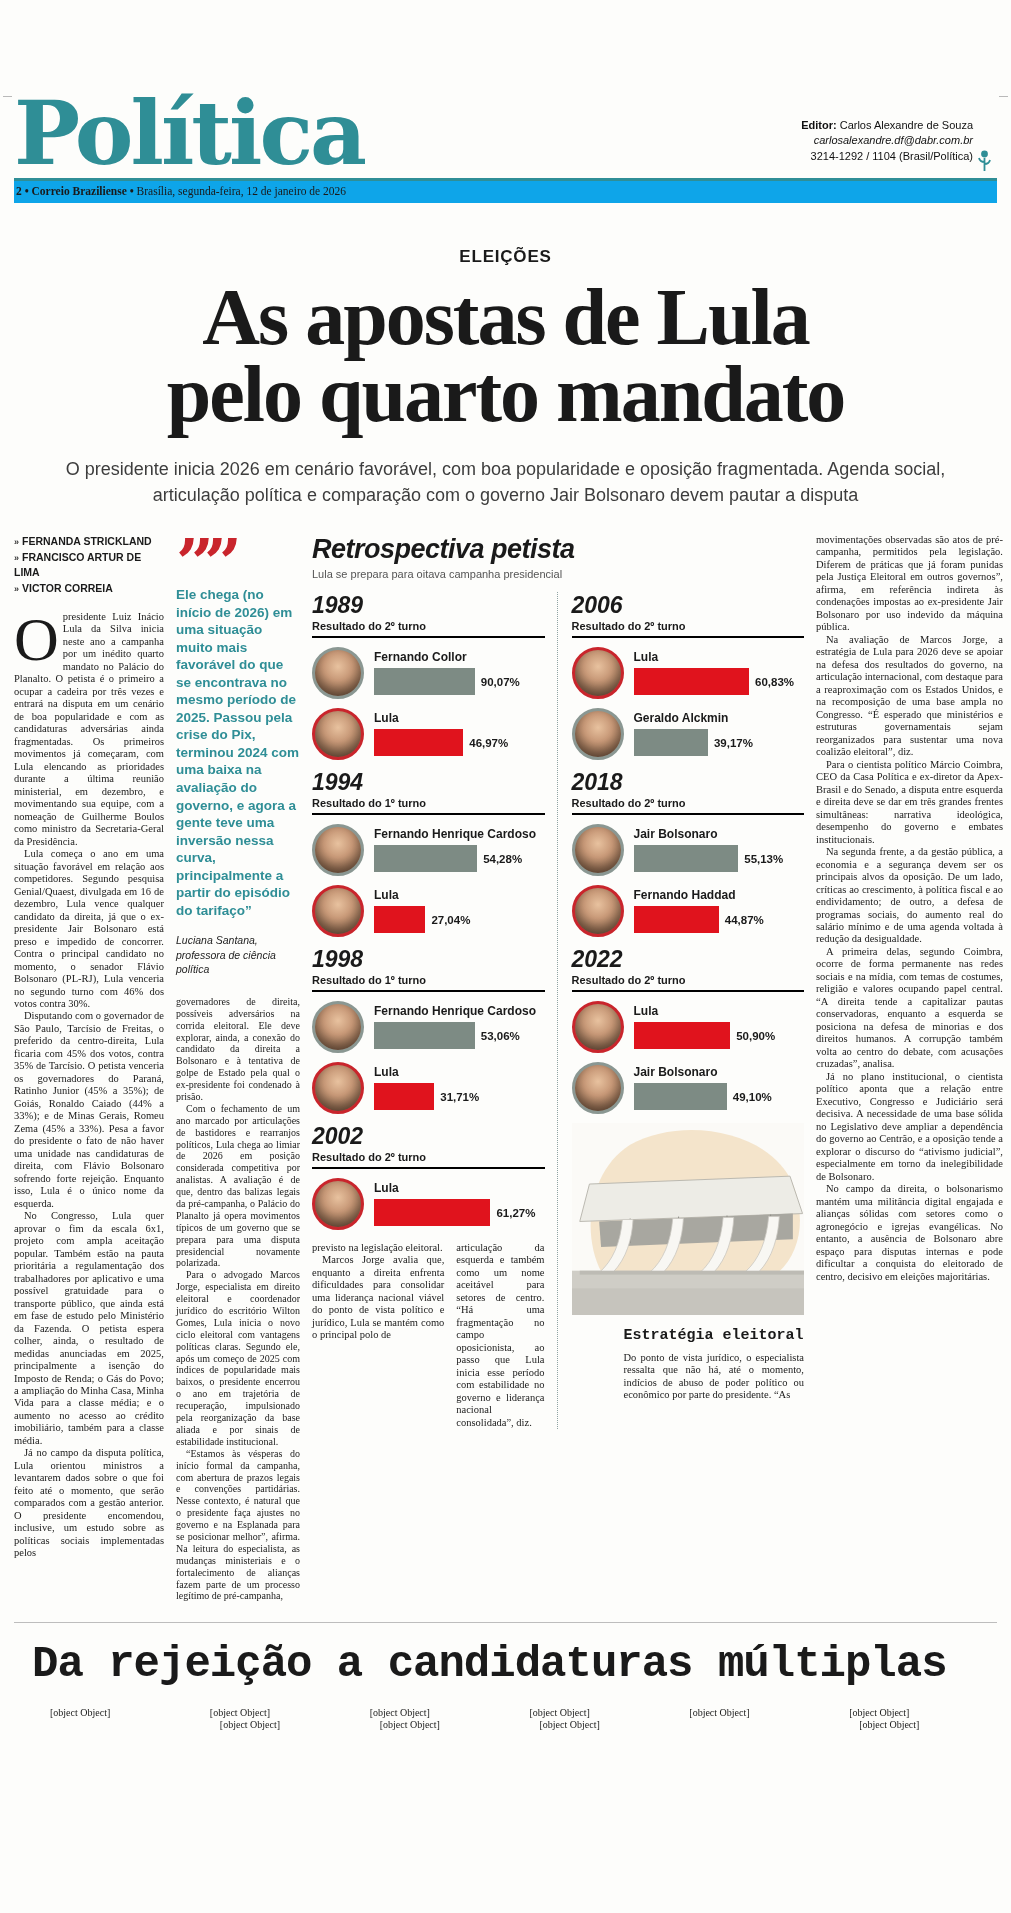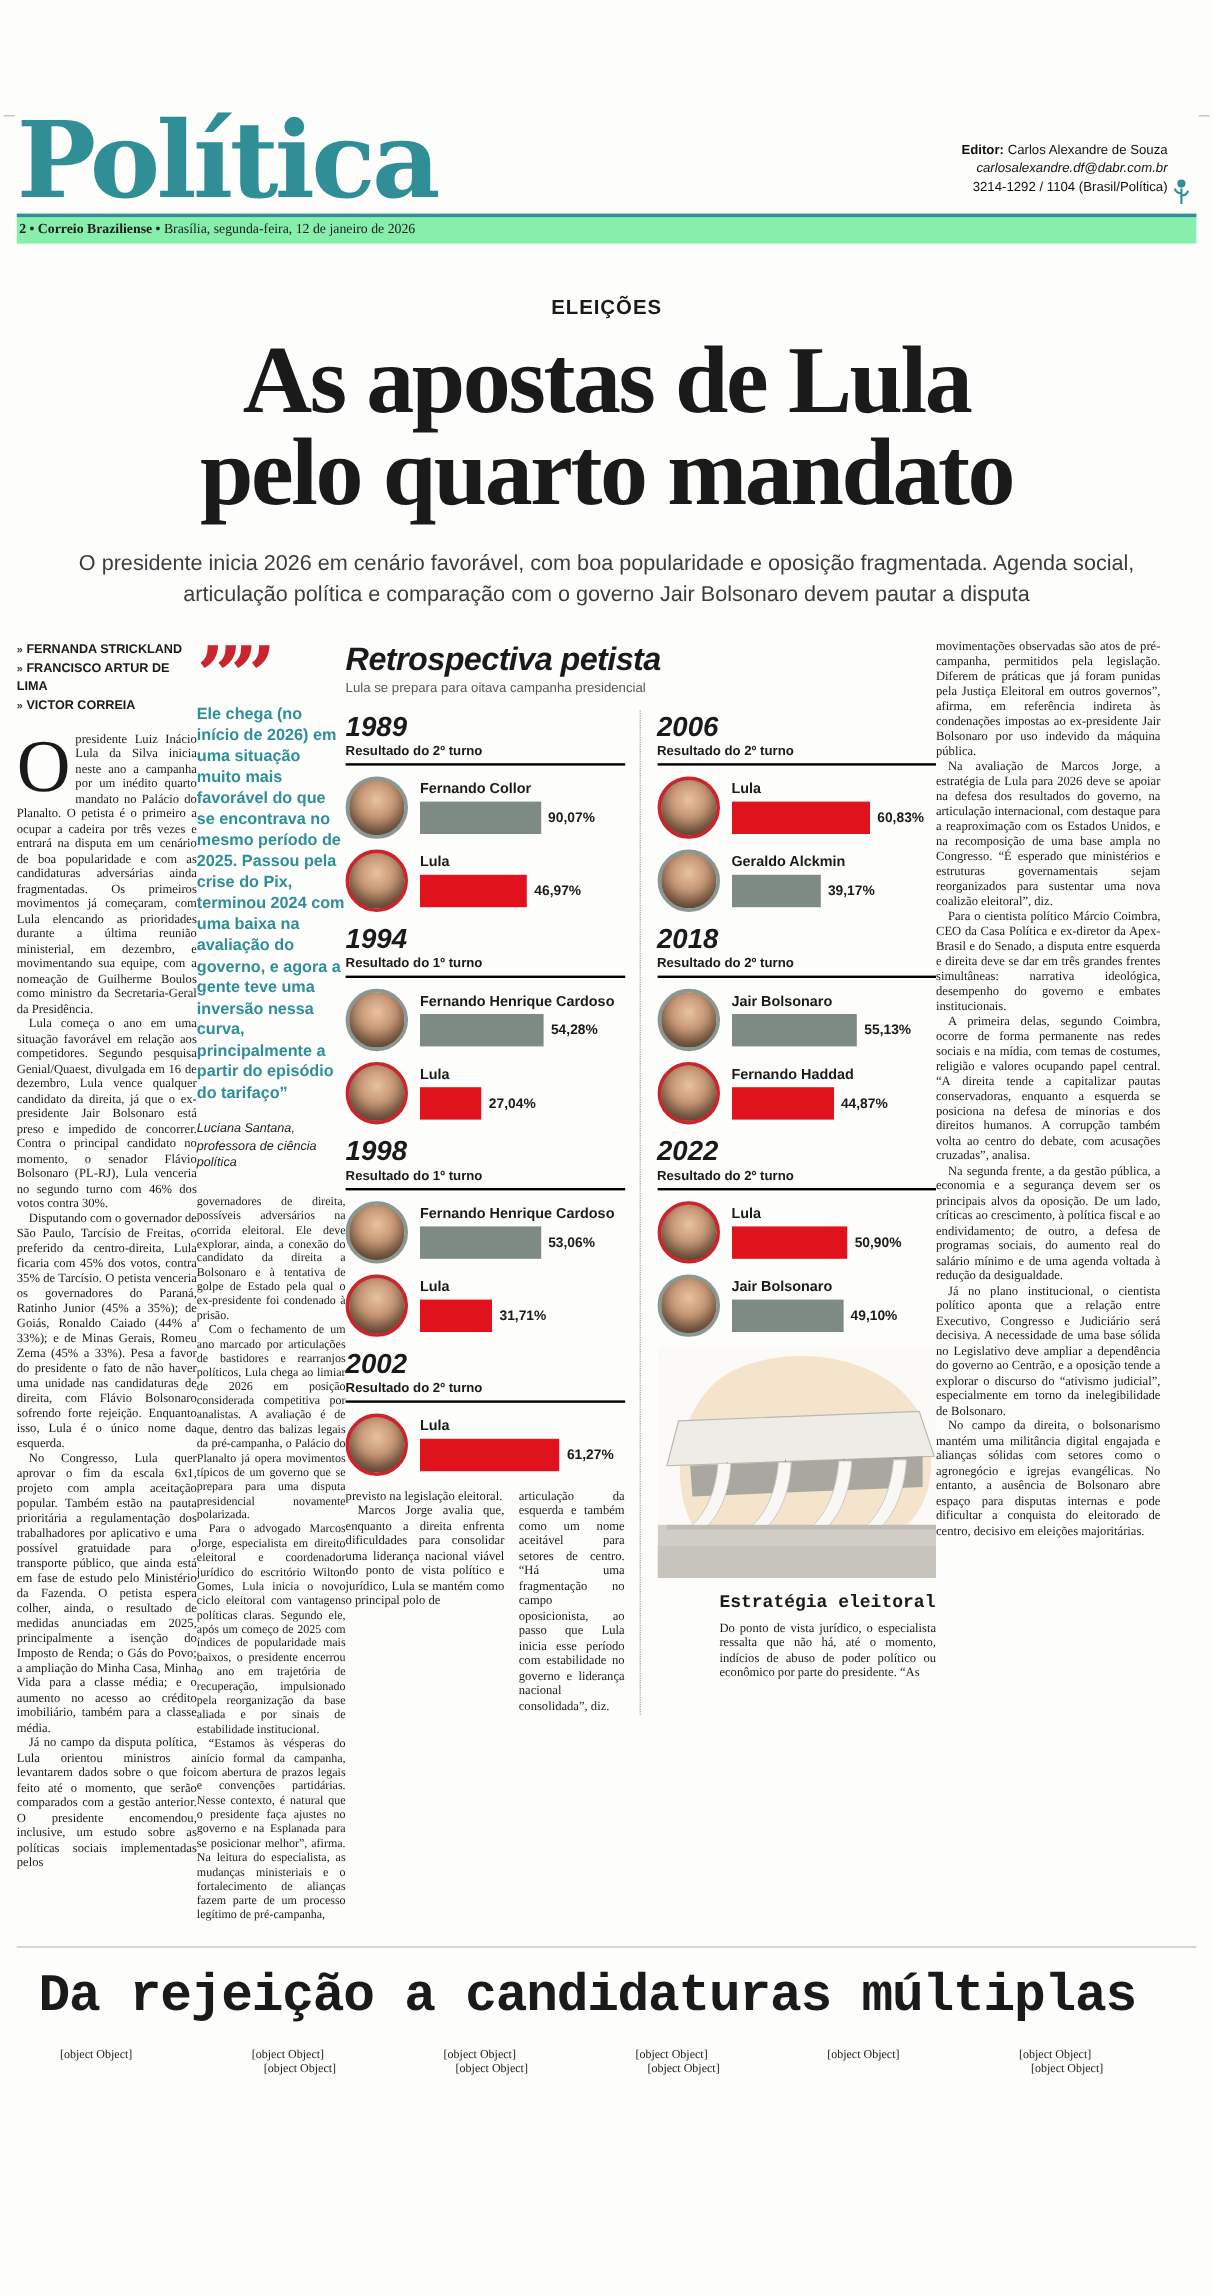--- a/index.html
+++ b/index.html
@@ -18,39 +18,39 @@
     font-family:"DejaVu Serif", serif; font-weight:bold; font-size:88px; line-height:0.95;
     color:#2f8e96; letter-spacing:-3px; display:inline-block;
   }
   .editor-block {
     position:absolute; right:24px; top:118px; text-align:right;
     font-family:"Liberation Sans", sans-serif; font-size:11px; line-height:1.4; color:#111;
   }
   .editor-block .em { font-style:italic; }
   .header-rule { border-bottom:3px solid #2f8e96; margin-top:2px; position:relative; }
   .header-icon { position:absolute; right:6px; bottom:2px; }
-  .folio { font-size:11.5px; padding:4px 2px 6px; background:#86efac; }
+  .folio { font-size:11.5px; padding:4px 2px 6px; background:#0ea5e9; }
   .folio b { font-weight:bold; }
 
   
   .kicker {
     text-align:center; font-family:"Liberation Sans", sans-serif; font-weight:bold;
     font-size:17px; letter-spacing:0.8px; margin-top:44px;
   }
   .headline {
     text-align:center; font-weight:bold; font-size:80px; line-height:0.97;
     letter-spacing:-2px; margin-top:12px; font-family:"Liberation Serif", serif;
   }
   .deck {
     text-align:center; font-family:"Liberation Sans", sans-serif; font-size:18px;
     color:#3d3d3d; line-height:1.45; max-width:880px; margin:22px auto 0;
   }
 
   
-  .main-row { display:flex; margin-top:26px; align-items:flex-start; }
+  .main-row { display:flex; gap:12px; margin-top:26px; align-items:flex-start; }
   .col1 { width:150px; flex:none; }
   .col2 { width:124px; flex:none; }
   .center { width:492px; flex:none; }
   .colR { width:187px; flex:none; }
 
   .bylines { margin-bottom:14px; }
   .byline { font-family:"Liberation Sans", sans-serif; font-weight:bold; font-size:10.5px; line-height:1.5; }
   .byline .chev { color:#333; margin-right:3px; font-size:9px; }
 
   .body-text p {
@@ -447,23 +447,23 @@
     </div>
 
     <div class="colR body-text">
 
         <p>movimentações observadas são atos de pré-campanha, permitidos pela legislação. Diferem de práticas que já foram punidas pela Justiça Eleitoral em outros governos”, afirma, em referência indireta às condenações impostas ao ex-presidente Jair Bolsonaro por uso indevido da máquina pública.</p>
 
         <p>Na avaliação de Marcos Jorge, a estratégia de Lula para 2026 deve se apoiar na defesa dos resultados do governo, na articulação internacional, com destaque para a reaproximação com os Estados Unidos, e na recomposição de uma base ampla no Congresso. “É esperado que ministérios e estruturas governamentais sejam reorganizados para sustentar uma nova coalizão eleitoral”, diz.</p>
 
         <p>Para o cientista político Márcio Coimbra, CEO da Casa Política e ex-diretor da Apex-Brasil e do Senado, a disputa entre esquerda e direita deve se dar em três grandes frentes simultâneas: narrativa ideológica, desempenho do governo e embates institucionais.</p>
 
+        <p>Na segunda frente, a da gestão pública, a economia e a segurança devem ser os principais alvos da oposição. De um lado, críticas ao crescimento, à política fiscal e ao endividamento; de outro, a defesa de programas sociais, do aumento real do salário mínimo e de uma agenda voltada à redução da desigualdade.</p>
+
         <p>A primeira delas, segundo Coimbra, ocorre de forma permanente nas redes sociais e na mídia, com temas de costumes, religião e valores ocupando papel central. “A direita tende a capitalizar pautas conservadoras, enquanto a esquerda se posiciona na defesa de minorias e dos direitos humanos. A corrupção também volta ao centro do debate, com acusações cruzadas”, analisa.</p>
-
-        <p>Na segunda frente, a da gestão pública, a economia e a segurança devem ser os principais alvos da oposição. De um lado, críticas ao crescimento, à política fiscal e ao endividamento; de outro, a defesa de programas sociais, do aumento real do salário mínimo e de uma agenda voltada à redução da desigualdade.</p>
 
         <p>Já no plano institucional, o cientista político aponta que a relação entre Executivo, Congresso e Judiciário será decisiva. A necessidade de uma base sólida no Legislativo deve ampliar a dependência do governo ao Centrão, e a oposição tende a explorar o discurso do “ativismo judicial”, especialmente em torno da inelegibilidade de Bolsonaro.</p>
 
         <p>No campo da direita, o bolsonarismo mantém uma militância digital engajada e alianças sólidas com setores como o agronegócio e igrejas evangélicas. No entanto, a ausência de Bolsonaro abre espaço para disputas internas e pode dificultar a conquista do eleitorado de centro, decisivo em eleições majoritárias.</p>
 
     </div>
   </div>
 
   <div class="bottom-rule"></div>
   <h2 class="bottom-headline">Da rejeição a candidaturas múltiplas</h2>

